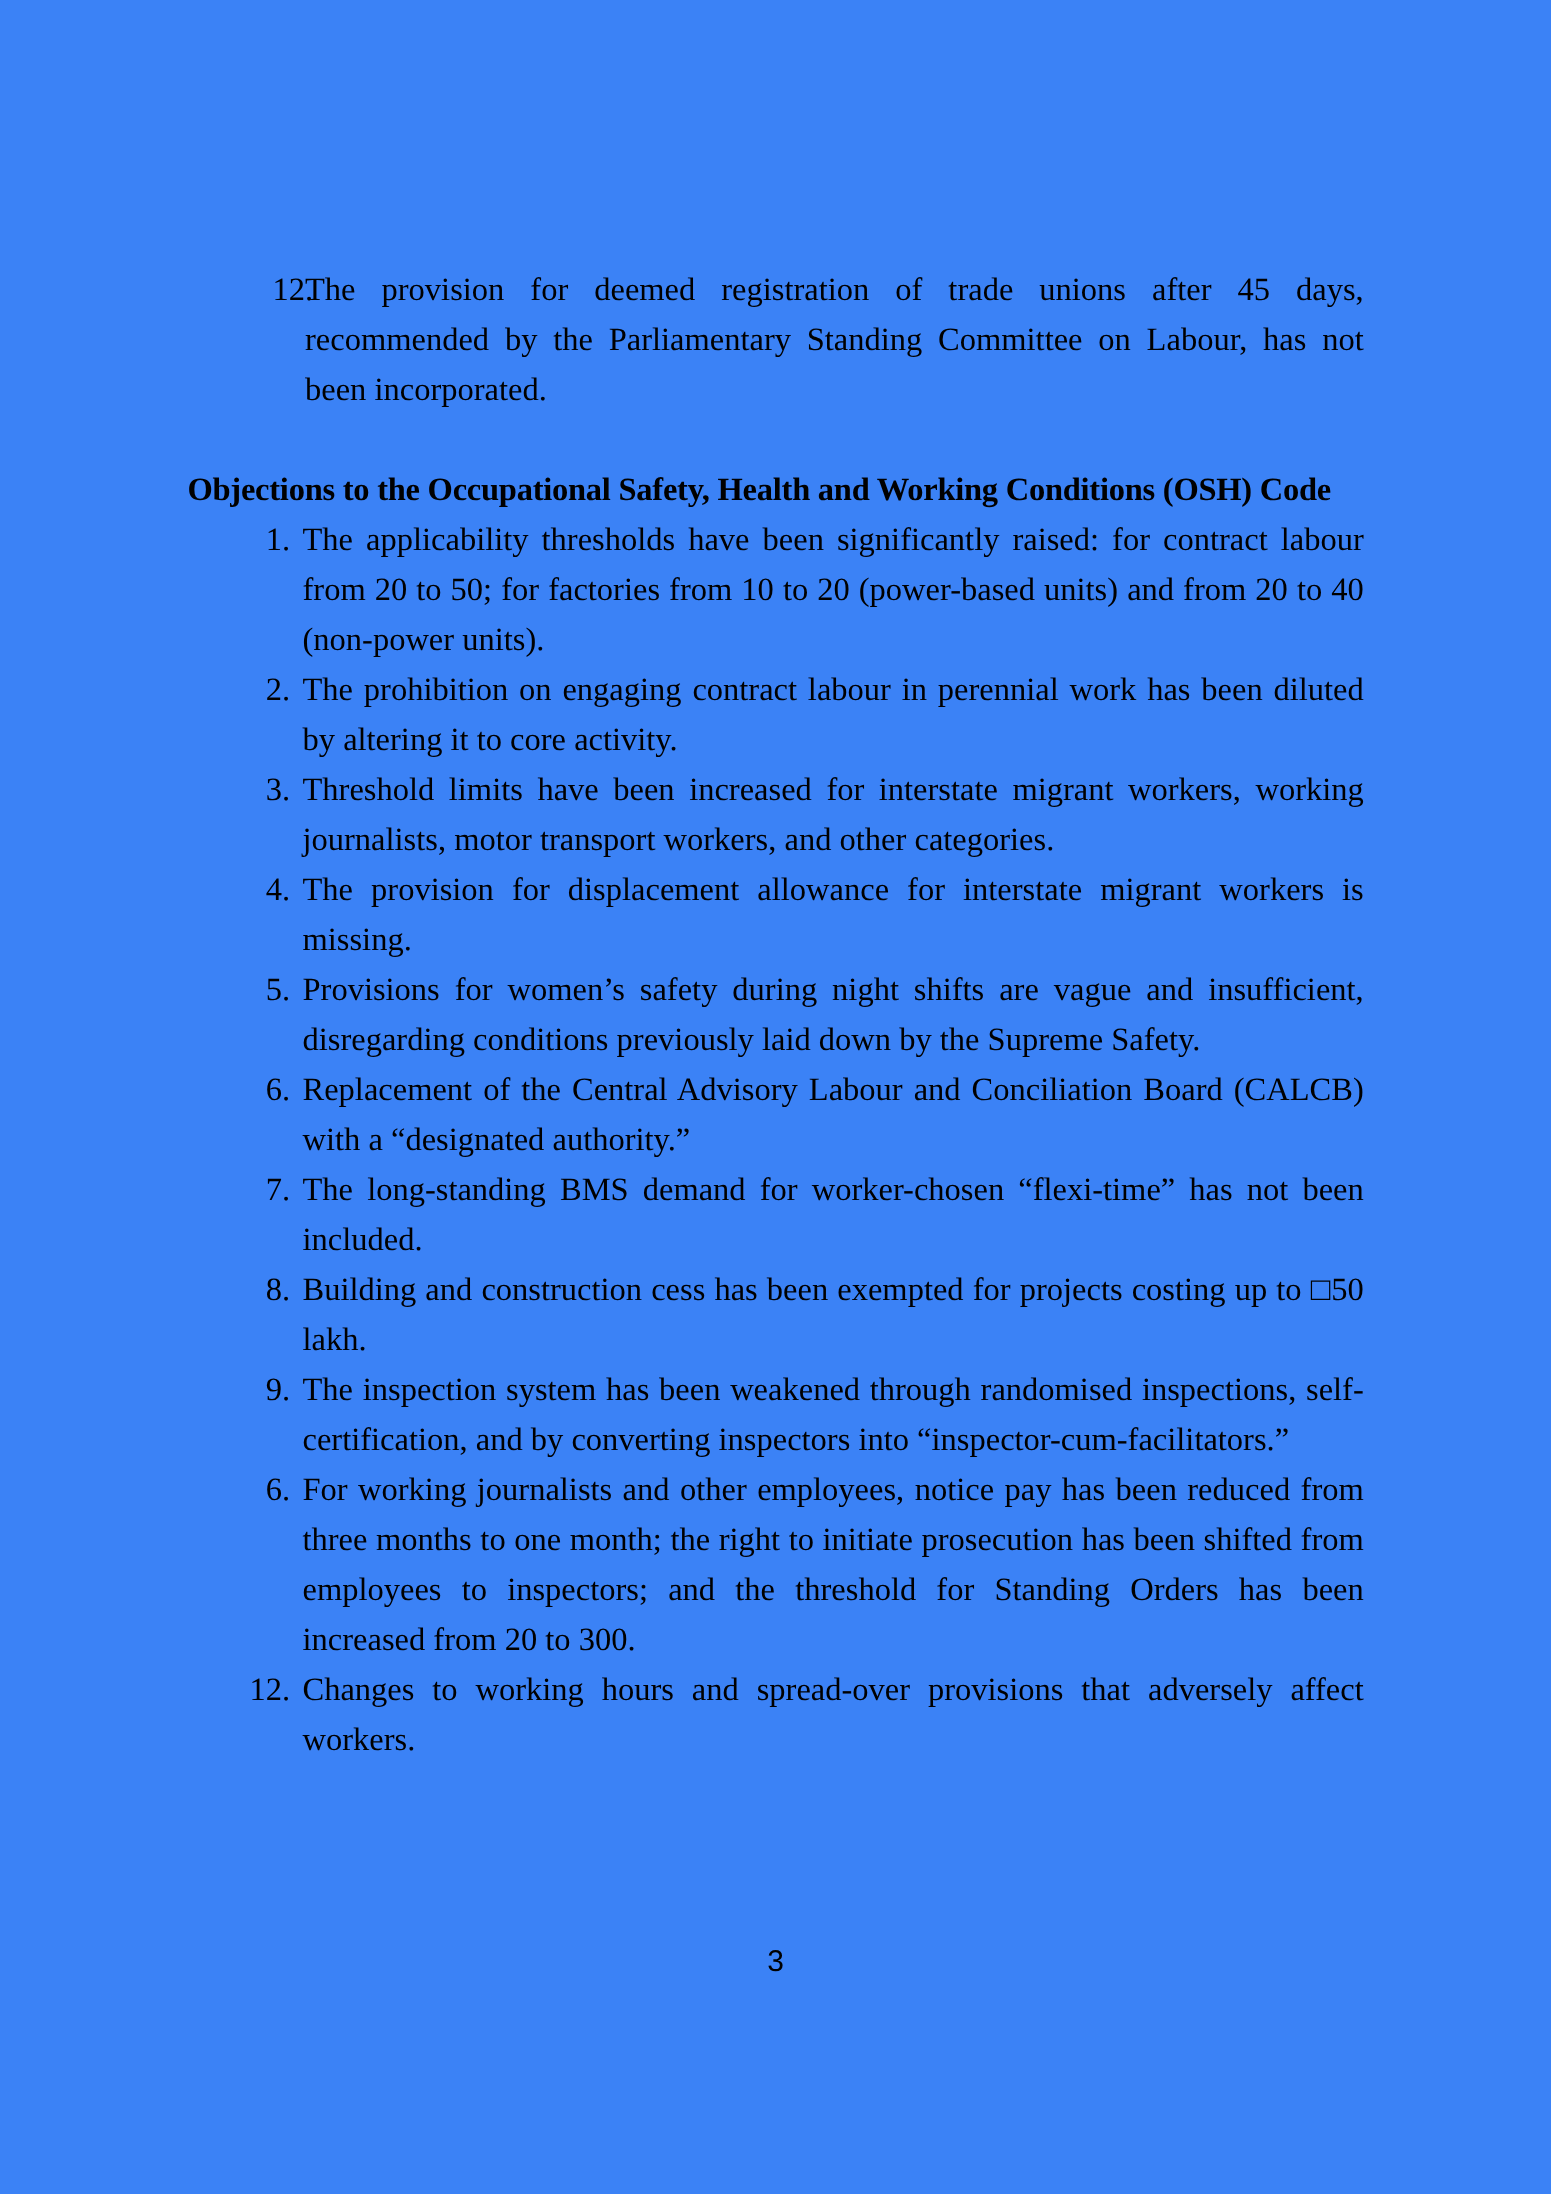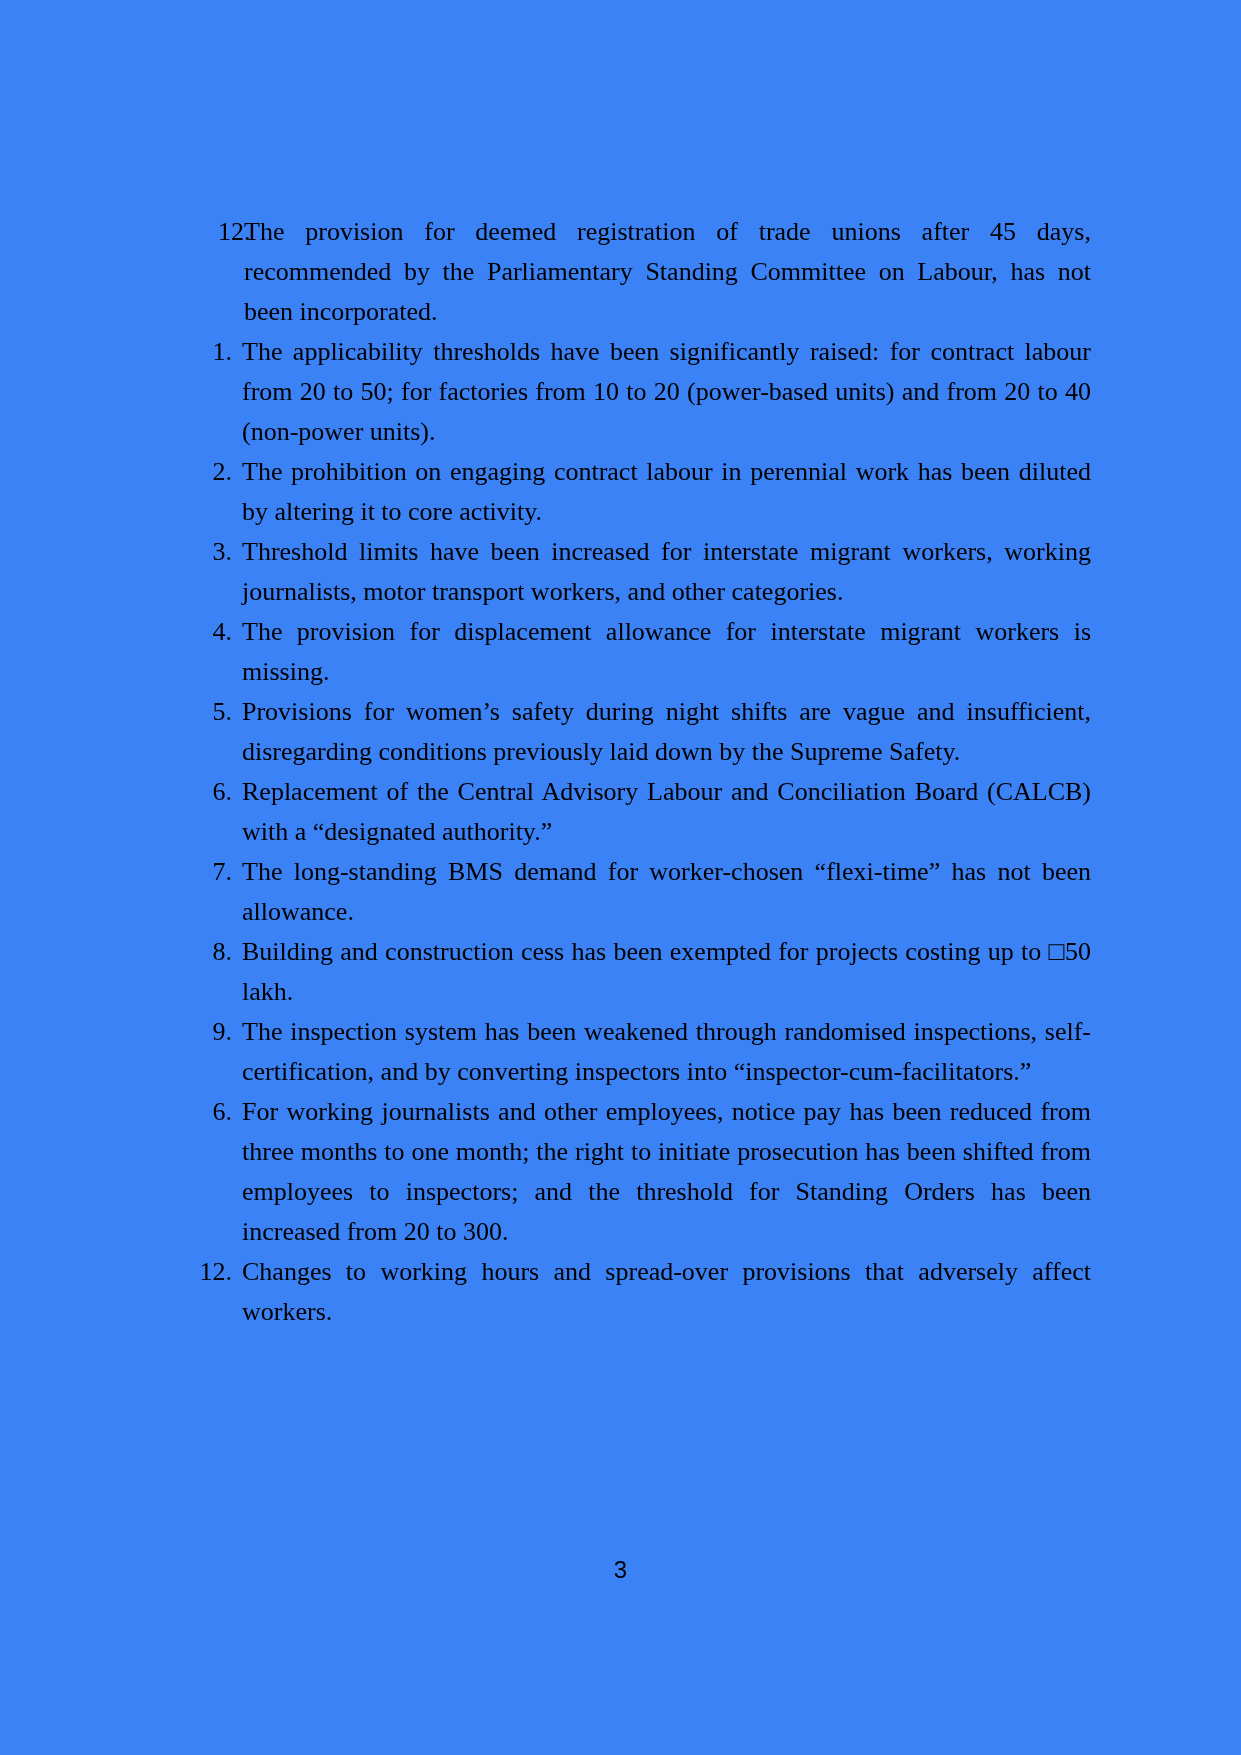--- a/index.html
+++ b/index.html
@@ -74,20 +74,21 @@
   <div class="content">
 
     <div class="toplist">
 
         <div class="list-item">
           <span class="num">12.</span>
           <div class="text">The provision for deemed registration of trade unions after 45 days, recommended by the Parliamentary Standing Committee on Labour, has not been incorporated.</div>
         </div>
       </div>
 
+    <div class="section-heading">Objections to the Occupational Safety, Health and Working Conditions (OSH) Code</div>
 
     <div class="oshlist">
 
         <div class="list-item">
           <span class="num">1.</span>
           <div class="text">The applicability thresholds have been significantly raised: for contract labour from 20 to 50; for factories from 10 to 20 (power-based units) and from 20 to 40 (non-power units).</div>
         </div>
 
         <div class="list-item">
           <span class="num">2.</span>
@@ -109,21 +110,21 @@
           <div class="text">Provisions for women’s safety during night shifts are vague and insufficient, disregarding conditions previously laid down by the Supreme Safety.</div>
         </div>
 
         <div class="list-item">
           <span class="num">6.</span>
           <div class="text">Replacement of the Central Advisory Labour and Conciliation Board (CALCB) with a “designated authority.”</div>
         </div>
 
         <div class="list-item">
           <span class="num">7.</span>
-          <div class="text">The long-standing BMS demand for worker-chosen “flexi-time” has not been allowance.</div>
+          <div class="text">The long-standing BMS demand for worker-chosen “flexi-time” has not been included.</div>
         </div>
 
         <div class="list-item">
           <span class="num">8.</span>
           <div class="text">Building and construction cess has been exempted for projects costing up to □50 lakh.</div>
         </div>
 
         <div class="list-item">
           <span class="num">9.</span>
           <div class="text">The inspection system has been weakened through randomised inspections, self-certification, and by converting inspectors into “inspector-cum-facilitators.”</div>

